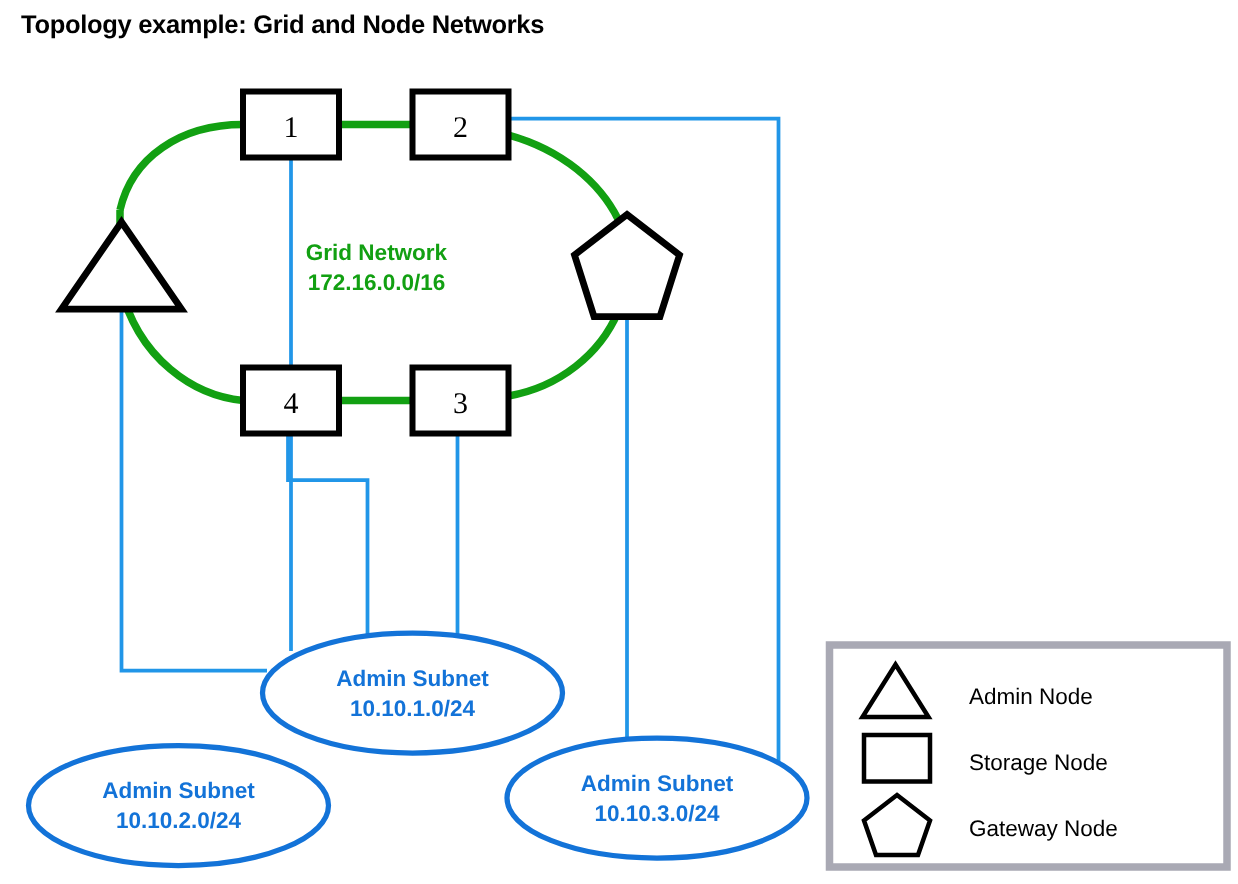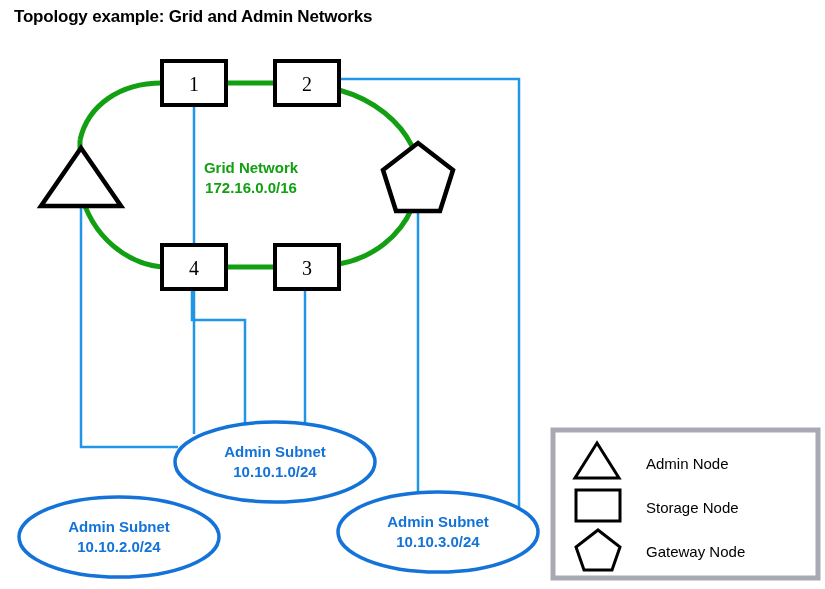--- a/index.html
+++ b/index.html
@@ -53,21 +53,21 @@
     font-family: "Liberation Sans", sans-serif;
     font-size: 15px;
     fill: #000000;
   }
 </style>
 </head>
 <body>
 
 <div id="canvas">
 
-  <div id="title">Topology example: Grid and Admin Networks</div>
+  <div id="title">Topology example: Grid and Node Networks</div>
 
   <svg class="layer" viewBox="0 0 825 589">
 
     <g>
 
       <path d="M 162 83 C 120 83 88 105 80 140" stroke="#12a012" stroke-width="5" fill="none"></path>
       <path d="M 80 190 C 92 240 130 264 162 267" stroke="#12a012" stroke-width="5" fill="none"></path>
 
       <path d="M 80 140 L 80 190" stroke="#12a012" stroke-width="5" fill="none"></path>
 

